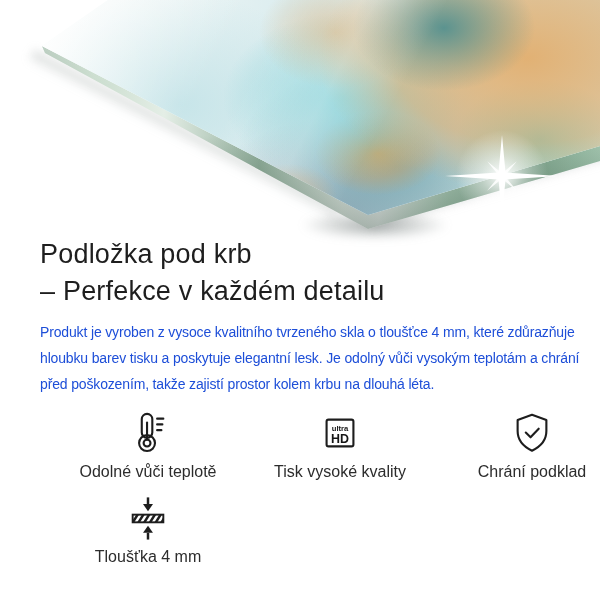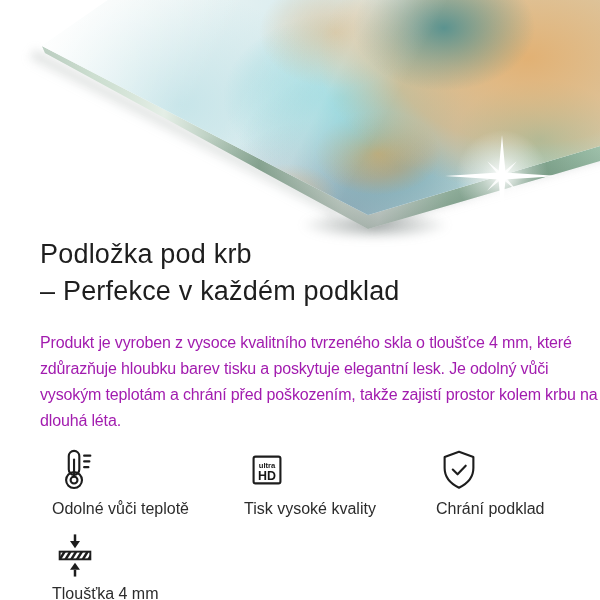--- a/index.html
+++ b/index.html
@@ -56,29 +56,29 @@
   }
   .sparkle{position:absolute;left:437px;top:111px;width:130px;height:130px;z-index:4;pointer-events:none;}
   
   .content{padding:0 40px;}
   .page-title{
     margin:4px 0 0;font-family:Liberation Sans, sans-serif;font-weight:400;
     font-size:27px;line-height:37px;color:#1e1e1e;letter-spacing:.2px;
   }
   .page-title span{display:block;}
   .description{
-    margin:20px 0 0;width:560px;font-size:16px;line-height:26px;
-    color:#a21caf;letter-spacing:-.15px;
+    margin:9px 0 0;width:560px;font-size:14px;line-height:26px;
+    color:#1d4ed8;letter-spacing:-.15px;
   }
   
   .features{
     margin:13px 0 0 12px;display:grid;grid-template-columns:repeat(3,192px);
     row-gap:16px;
   }
-  .feature{display:flex;flex-direction:column;}
+  .feature{display:flex;flex-direction:column;align-items:center;}
   .feature svg{width:46px;height:46px;display:block;}
   .feature .label{margin-top:8px;font-size:16px;line-height:15px;color:#2c2c2c;}
   .ico{stroke:#1d1d1d;stroke-width:2.2;fill:none;stroke-linejoin:round;}
 </style>
 </head>
 <body>
 
 <div class="hero">
   <div class="shadow shadow-left"></div>
   <div class="shadow shadow-right"></div>
@@ -95,21 +95,21 @@
     </defs>
     <circle cx="65" cy="65" r="46" fill="url(#glow)"></circle>
     <path d="M65 24 L68.5 61.5 L122 65 L68.5 68.5 L65 106 L61.5 68.5 L8 65 L61.5 61.5 Z" fill="#ffffff"></path>
     <path d="M65 44 L67 63 L86 65 L67 67 L65 86 L63 67 L44 65 L63 63 Z" fill="#ffffff" opacity=".85" transform="rotate(45 65 65)"></path>
   </svg>
 </div>
 
 <div class="content">
   <h1 class="page-title">
     <span>Podložka pod krb</span>
-    <span>– Perfekce v každém podklad</span>
+    <span>– Perfekce v každém detailu</span>
   </h1>
   <p class="description">Produkt je vyroben z vysoce kvalitního tvrzeného skla o tloušťce 4 mm, které zdůrazňuje hloubku barev tisku a poskytuje elegantní lesk. Je odolný vůči vysokým teplotám a chrání před poškozením, takže zajistí prostor kolem krbu na dlouhá léta.</p>
 
   <div class="features">
 
     <div class="feature">
       <svg viewBox="0 0 48 48">
         <g class="ico" stroke-linecap="round">
           <rect x="17.5" y="4" width="11" height="25" rx="5.5"></rect>
           <circle cx="23" cy="34.5" r="8.3"></circle>

